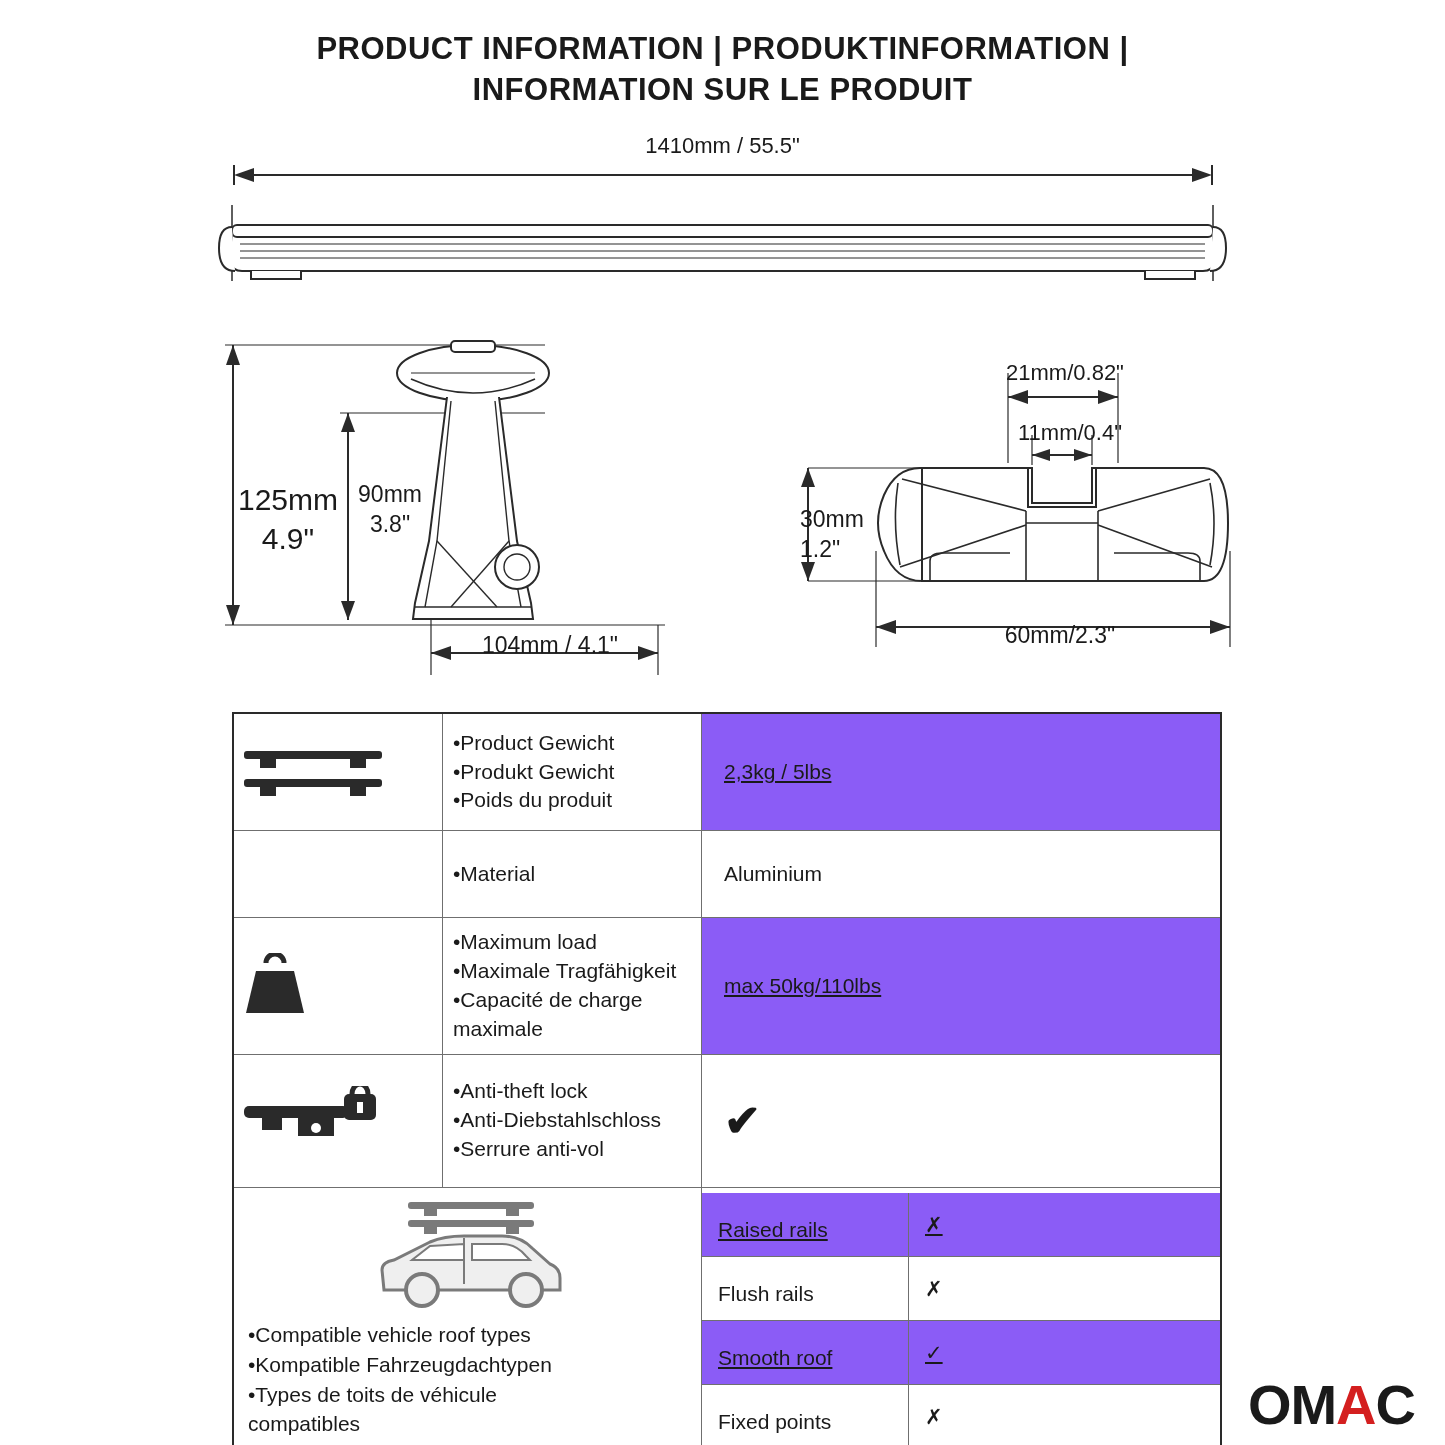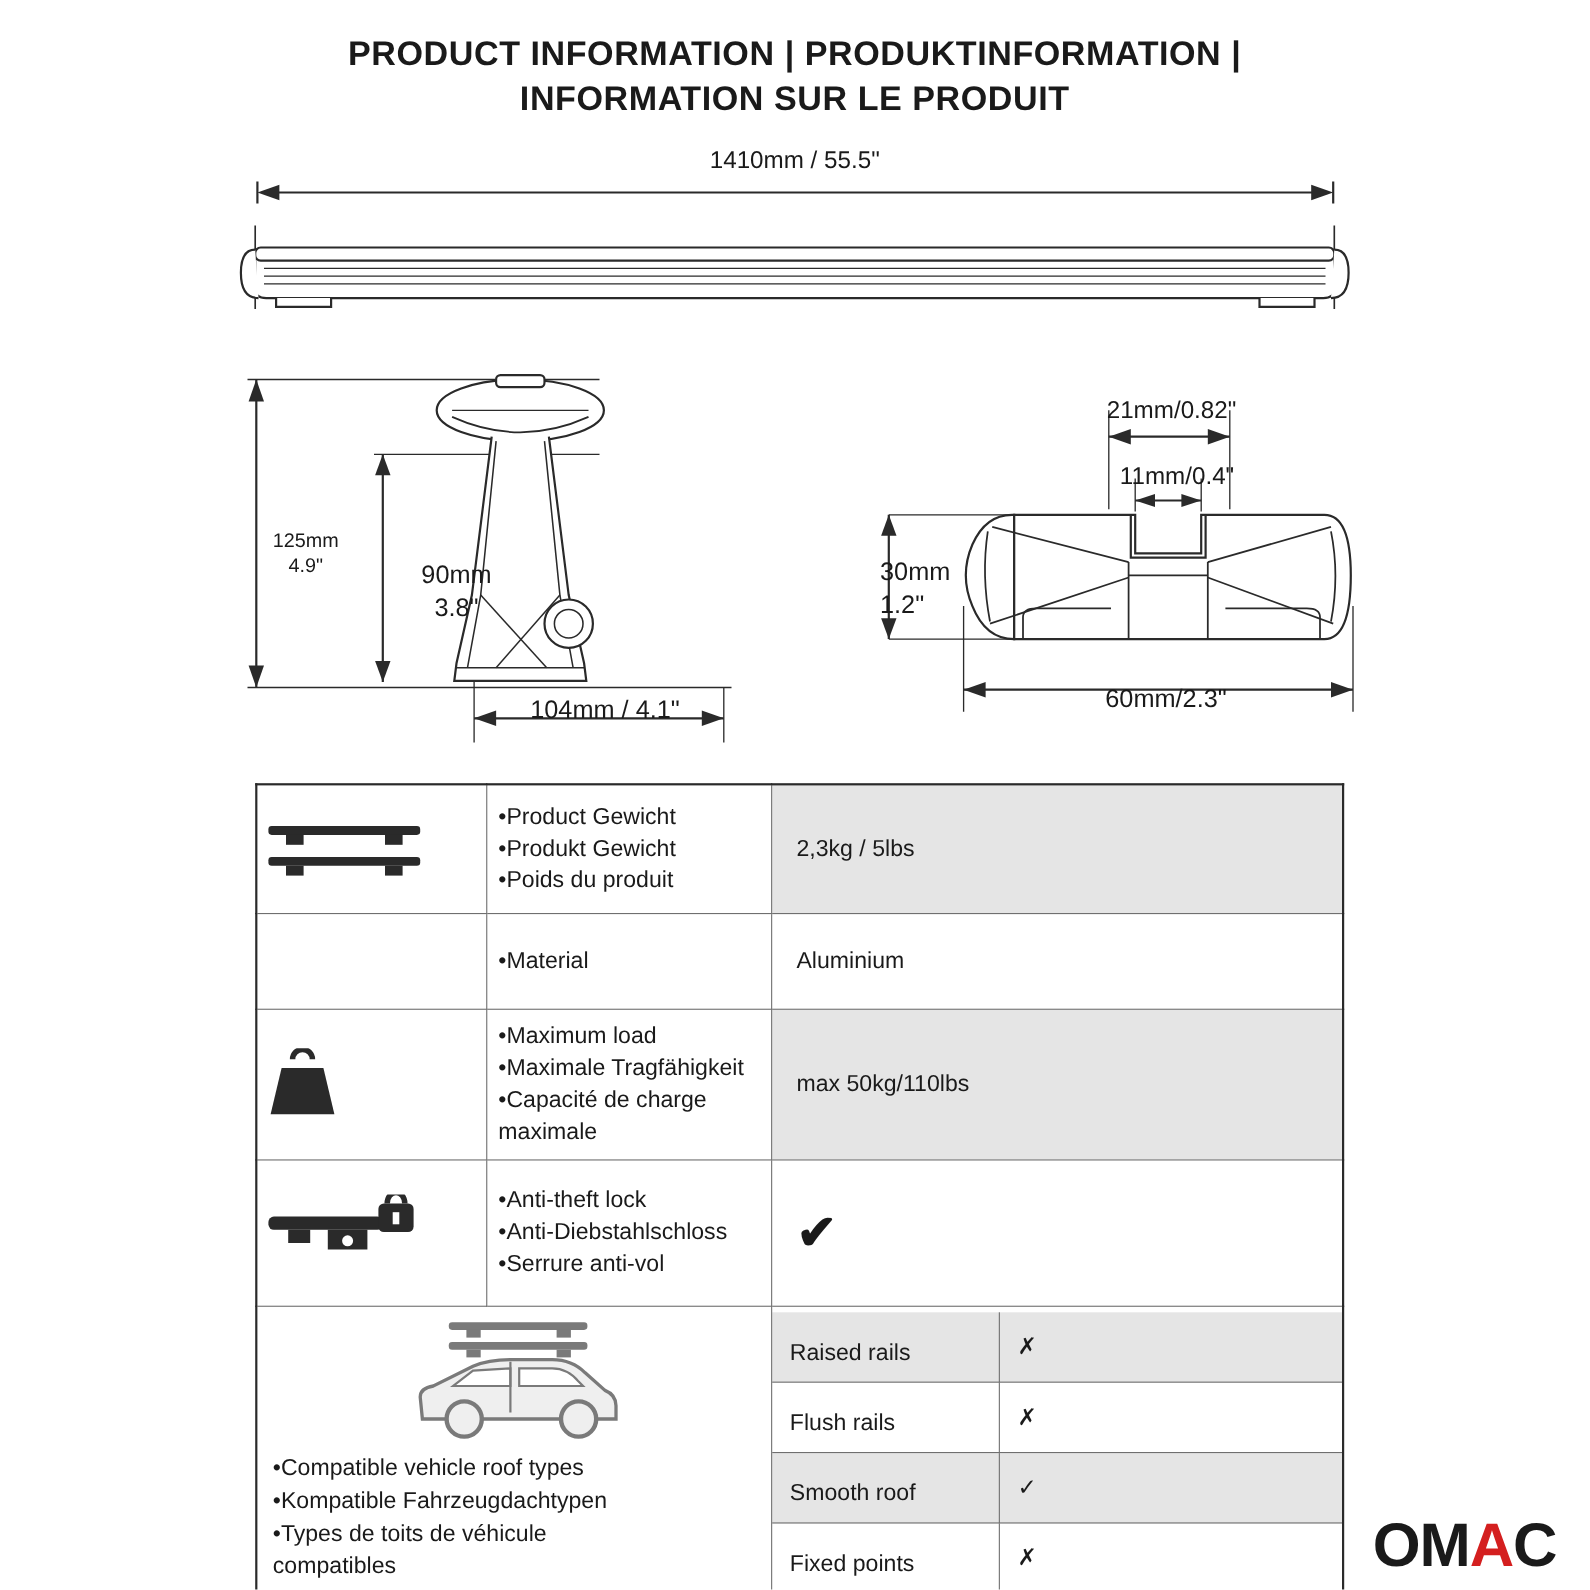--- a/index.html
+++ b/index.html
@@ -24,22 +24,22 @@
   
   .topdim-label{
     position:absolute;top:133px;left:0;right:0;text-align:center;
     font-size:22px;color:#1a1a1a;
   }
   .topdim-arrow{position:absolute;left:232px;top:163px;width:982px;height:24px;}
   .bar-drawing{position:absolute;left:205px;top:205px;width:1035px;height:80px;}
 
   
   .foot-drawing{position:absolute;left:215px;top:335px;width:470px;height:355px;}
-  .label-125{position:absolute;left:218px;top:480px;width:120px;text-align:center;font-size:18px;line-height:1.3;}
-  .label-90{position:absolute;left:360px;top:480px;width:110px;text-align:center;font-size:23px;line-height:1.3;margin-top:28px;}
+  .label-125{position:absolute;left:228px;top:480px;width:120px;text-align:center;font-size:30px;line-height:1.3;}
+  .label-90{position:absolute;left:335px;top:480px;width:110px;text-align:center;font-size:23px;line-height:1.3;}
   .label-104{position:absolute;left:430px;top:632px;width:240px;text-align:center;font-size:23px;}
 
   
   .prof-drawing{position:absolute;left:780px;top:355px;width:460px;height:320px;}
   .label-21{position:absolute;left:965px;top:360px;width:200px;text-align:center;font-size:22px;}
   .label-11{position:absolute;left:975px;top:420px;width:190px;text-align:center;font-size:22px;}
   .label-30{position:absolute;left:800px;top:505px;width:120px;text-align:left;font-size:23px;line-height:1.3;}
   .label-60{position:absolute;left:915px;top:622px;width:290px;text-align:center;font-size:23px;}
 
   
@@ -50,21 +50,21 @@
   }
   .tbl td{
     border:1px solid #6f6f6f;
     vertical-align:middle;
     font-size:21px;
     color:#1a1a1a;
   }
   .cell-icon{width:200px;text-align:center;padding:8px 4px;}
   .cell-label{width:240px;padding:10px 8px 10px 10px;line-height:1.38;font-size:21px;}
   .cell-val{padding:10px 0 10px 22px;font-size:22px;}
-  .shaded{background:#e5e5e5;}
+  .shaded{background:#8b5cf6;text-decoration:underline;}
 
   .row-weight td{height:96px;}
   .row-material td{height:66px;}
   .row-load td{height:96px;}
   .row-lock td{height:112px;}
 
   .sub-tbl{width:100%;border-collapse:collapse;}
   .sub-tbl td{border:1px solid #6f6f6f;}
   .sub-tbl td:first-child{border-left:none;}
   .sub-tbl tr:first-child td{border-top:none;}

